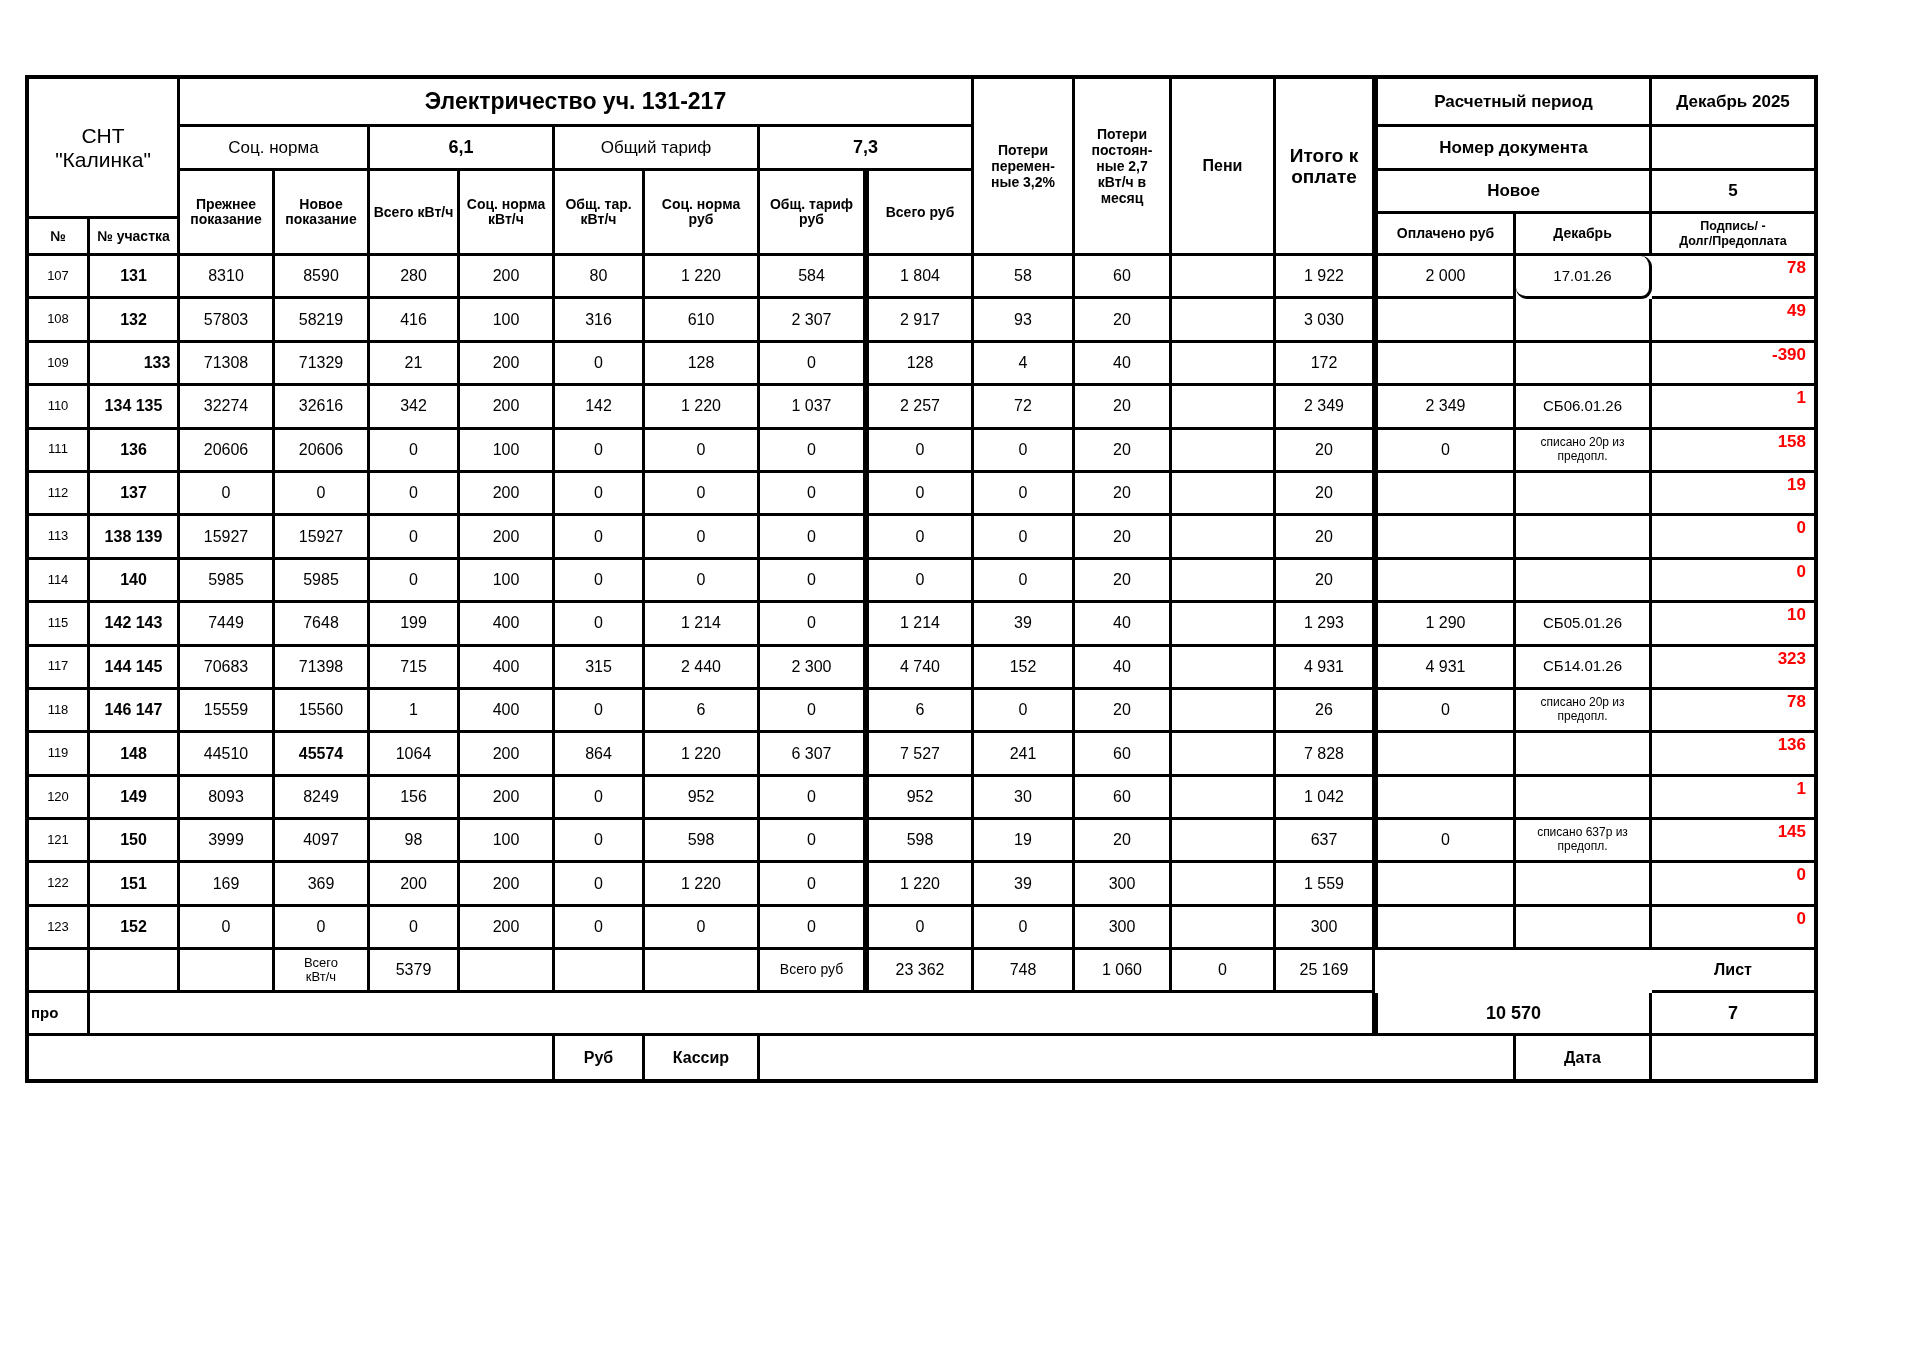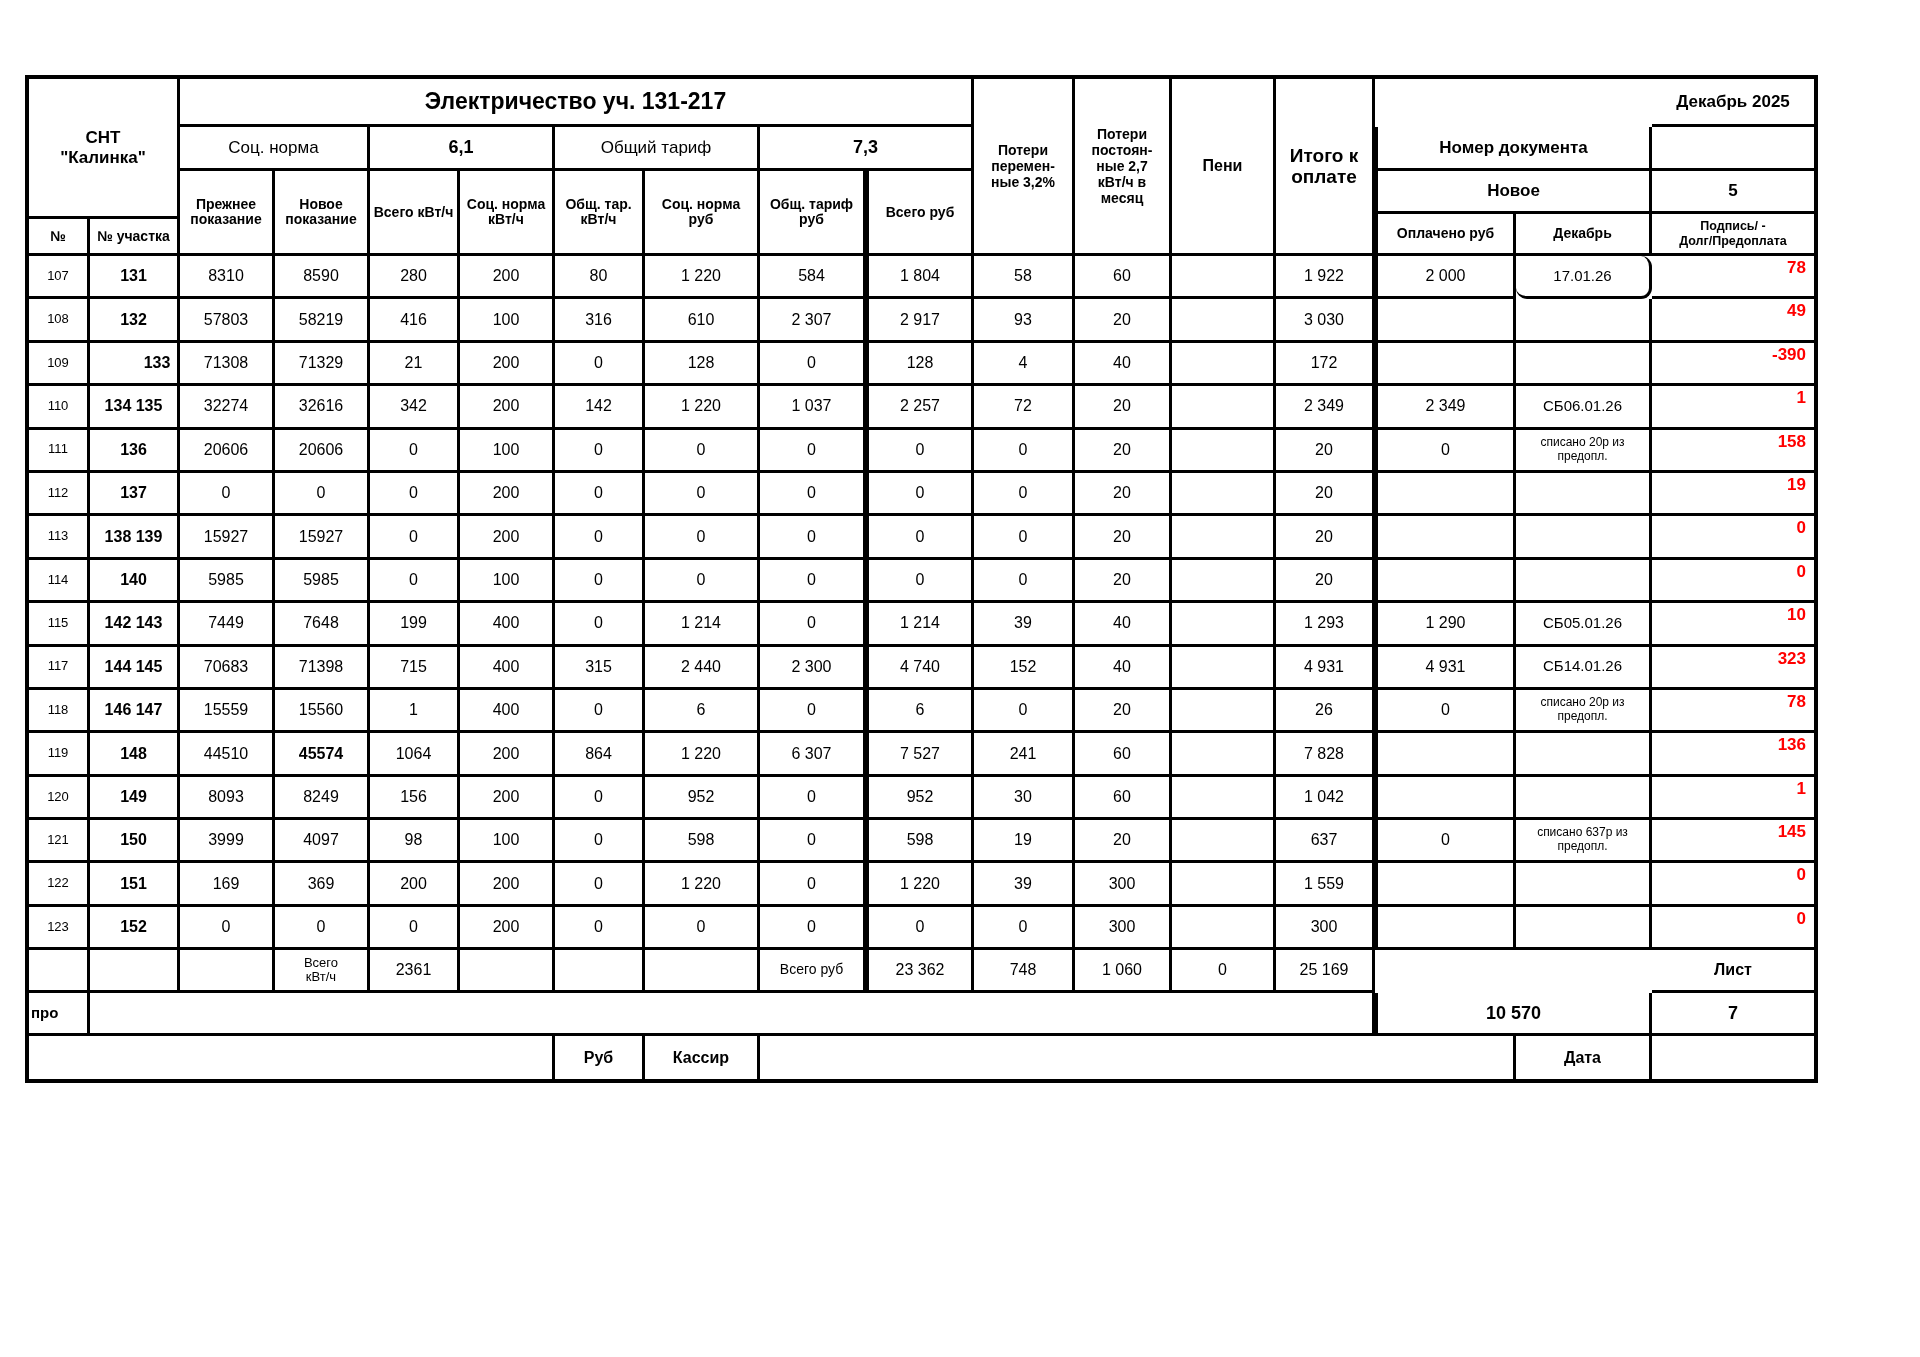--- a/index.html
+++ b/index.html
@@ -16,21 +16,21 @@
   }
   .c{
     border-right:3px solid #000;border-bottom:3px solid #000;
     display:flex;align-items:center;justify-content:center;
     text-align:center;overflow:hidden;box-sizing:border-box;
     white-space:pre-line;line-height:1.12;font-size:16px;
   }
   .nr{border-right:none;}
   .nb{border-bottom:none;}
   .tl{border-left:3px solid #000;}
-  .org{font-weight:700;font-size:17px;}
+  .org{font-weight:400;font-size:21px;}
   .title{font-weight:700;font-size:23px;}
   .bandlbl{font-size:17px;}
   .bandval{font-weight:700;font-size:18px;}
   .colhead{font-weight:700;font-size:14px;line-height:1.05;}
   .loss{font-weight:700;font-size:14px;line-height:1.15;}
   .peni-h{font-weight:700;font-size:16px;}
   .due-h{font-weight:700;font-size:19px;}
   .rlabel{font-weight:700;font-size:17px;}
   .rval{font-weight:700;font-size:17px;}
   .sign-h{font-weight:700;font-size:12.5px;line-height:1.2;}
@@ -86,36 +86,37 @@
 ные 3,2%</div>
     <div class="c loss" style="grid-area:1/12/6/13">Потери
 постоян-
 ные 2,7
 кВт/ч в
 месяц</div>
     <div class="c peni-h" style="grid-area:1/13/6/14">Пени</div>
     <div class="c due-h" style="grid-area:1/14/6/15">Итого к
 оплате</div>
 
+    <div class="c rlabel tl" style="grid-area:1/15/2/17">Расчетный период</div>
     <div class="c rval nr" style="grid-area:1/17/2/18">Декабрь 2025</div>
     <div class="c rlabel tl" style="grid-area:2/15/3/17">Номер документа</div>
     <div class="c rval nr" style="grid-area:2/17/3/18"></div>
     <div class="c rlabel tl" style="grid-area:3/15/4/17">Новое</div>
     <div class="c rval nr" style="grid-area:3/17/4/18">5</div>
     <div class="c colhead tl" style="grid-area:4/15/6/16">Оплачено руб</div>
     <div class="c colhead" style="grid-area:4/16/6/17">Декабрь</div>
     <div class="c sign-h nr" style="grid-area:4/17/6/18">Подпись/ -
 Долг/Предоплата</div>
 
     <div class="c" style="grid-area:22/1/23/2"></div>
     <div class="c" style="grid-area:22/2/23/3"></div>
     <div class="c" style="grid-area:22/3/23/4"></div>
     <div class="c tot-lbl-sm" style="grid-area:22/4/23/5">Всего
 кВт/ч</div>
-    <div class="c tot-val" style="grid-area:22/5/23/6">2361</div>
+    <div class="c tot-val" style="grid-area:22/5/23/6">5379</div>
     <div class="c" style="grid-area:22/6/23/7"></div>
     <div class="c" style="grid-area:22/7/23/8"></div>
     <div class="c" style="grid-area:22/8/23/9"></div>
     <div class="c tot-lbl" style="grid-area:22/9/23/10">Всего руб</div>
     <div class="c tot-val tl" style="grid-area:22/10/23/11">23 362</div>
     <div class="c tot-val" style="grid-area:22/11/23/12">748</div>
     <div class="c tot-val" style="grid-area:22/12/23/13">1 060</div>
     <div class="c tot-val" style="grid-area:22/13/23/14">0</div>
     <div class="c tot-val" style="grid-area:22/14/23/15">25 169</div>
     <div class="c med-bold nr" style="grid-area:22/17/23/18">Лист</div>

